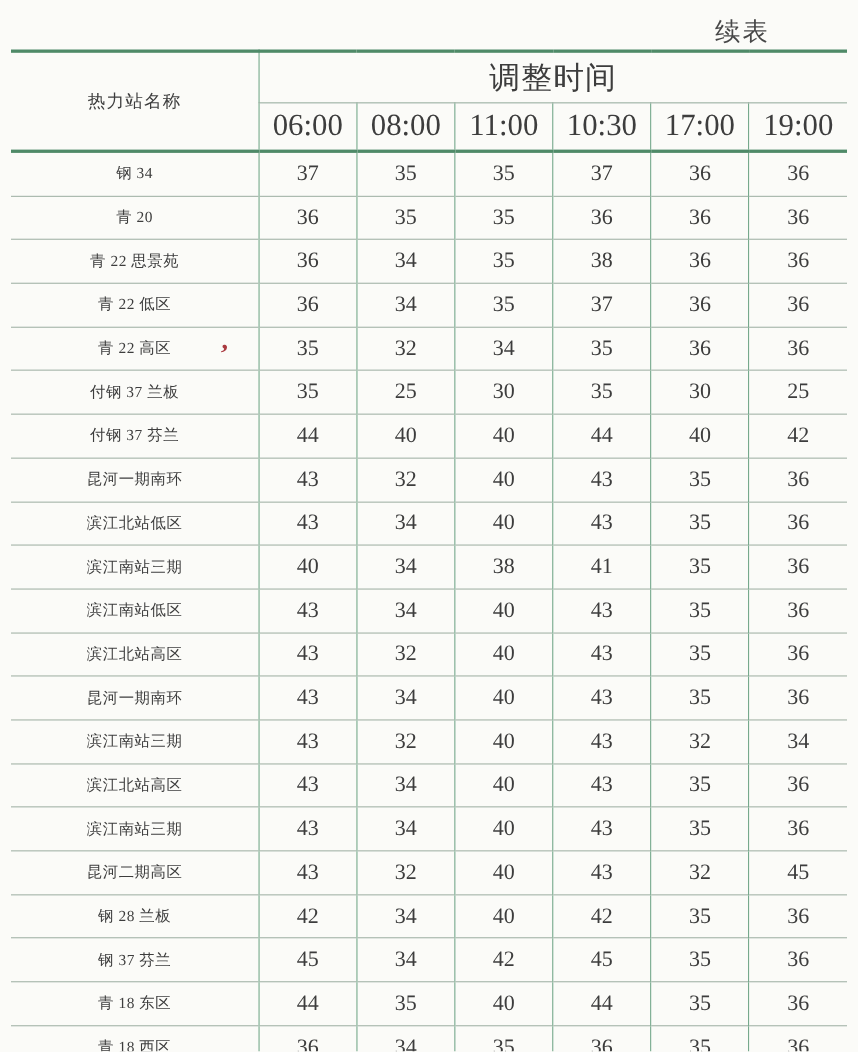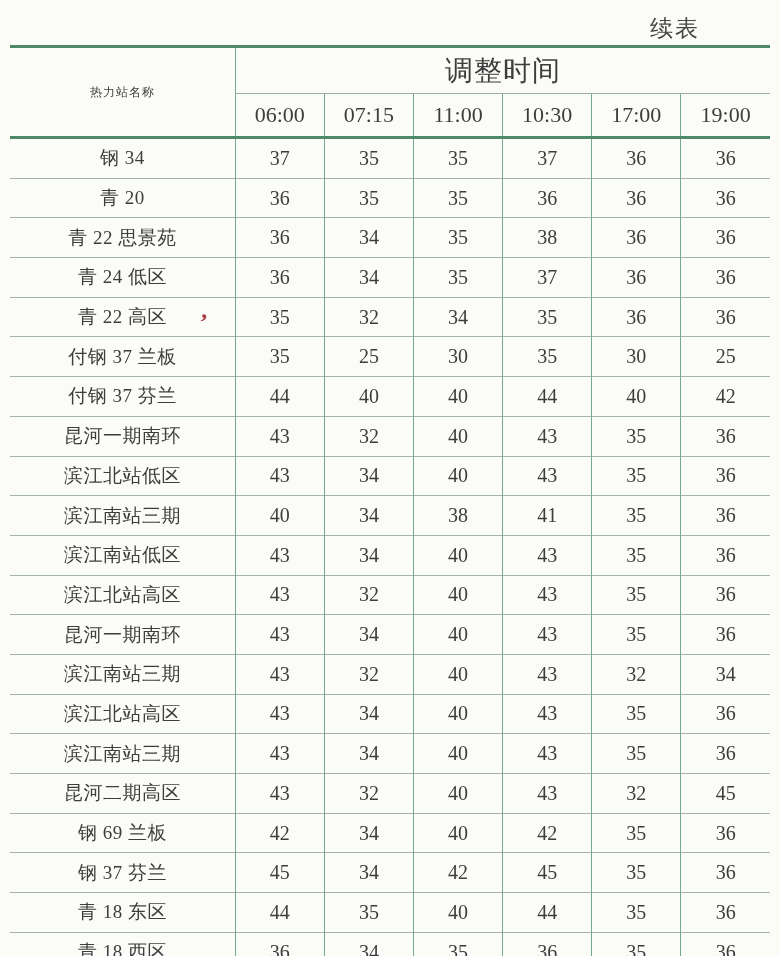--- a/index.html
+++ b/index.html
@@ -39,43 +39,43 @@
   col.c-time { width: 89px; }
   th, td {
     font-weight: normal;
     text-align: center;
     vertical-align: middle;
     padding: 0;
     overflow: hidden;
     white-space: nowrap;
   }
   th.name-h {
-    font-size: 12px;
+    font-size: 16px;
     letter-spacing: 1px;
     border-bottom: 3px solid #4f8a68;
   }
   th.group-h {
     height: 45px;
     font-size: 28px;
     letter-spacing: 1px;
     border-left: 1px solid #76a98c;
     border-bottom: 1px solid #9bb0a2;
   }
   tr.time-row th {
     height: 42px;
-    font-size: 22px;
+    font-size: 28px;
     border-left: 1px solid #76a98c;
     border-bottom: 3px solid #4f8a68;
   }
   tbody td {
     height: 38.7px;
     font-size: 20px;
   }
   tbody td.name-cell {
-    font-size: 19px;
+    font-size: 14px;
     letter-spacing: 0.5px;
   }
   tbody td + td { border-left: 1px solid #76a98c; }
   tbody tr + tr td { border-top: 1px solid #a4b4a8; }
   .red-mark {
     position: absolute;
     left: 202px;
     top: 298px;
     font-size: 24px;
     line-height: 1;
@@ -101,21 +101,21 @@
         <col class="c-time">
         <col class="c-time">
     </colgroup>
     <thead>
       <tr>
         <th rowspan="2" class="name-h">热力站名称</th>
         <th colspan="6" class="group-h">调整时间</th>
       </tr>
       <tr class="time-row">
         <th>06:00</th>
-        <th>07:15</th>
+        <th>08:00</th>
         <th>11:00</th>
         <th>10:30</th>
         <th>17:00</th>
         <th>19:00</th>
       </tr>
     </thead>
     <tbody>
 
         <tr>
           <td class="name-cell">钢 34</td>
@@ -141,21 +141,21 @@
           <td class="name-cell">青 22 思景苑</td>
           <td class="val-cell">36</td>
           <td class="val-cell">34</td>
           <td class="val-cell">35</td>
           <td class="val-cell">38</td>
           <td class="val-cell">36</td>
           <td class="val-cell">36</td>
         </tr>
 
         <tr>
-          <td class="name-cell">青 24 低区</td>
+          <td class="name-cell">青 22 低区</td>
           <td class="val-cell">36</td>
           <td class="val-cell">34</td>
           <td class="val-cell">35</td>
           <td class="val-cell">37</td>
           <td class="val-cell">36</td>
           <td class="val-cell">36</td>
         </tr>
 
         <tr>
           <td class="name-cell">青 22 高区</td>
@@ -281,21 +281,21 @@
           <td class="name-cell">昆河二期高区</td>
           <td class="val-cell">43</td>
           <td class="val-cell">32</td>
           <td class="val-cell">40</td>
           <td class="val-cell">43</td>
           <td class="val-cell">32</td>
           <td class="val-cell">45</td>
         </tr>
 
         <tr>
-          <td class="name-cell">钢 69 兰板</td>
+          <td class="name-cell">钢 28 兰板</td>
           <td class="val-cell">42</td>
           <td class="val-cell">34</td>
           <td class="val-cell">40</td>
           <td class="val-cell">42</td>
           <td class="val-cell">35</td>
           <td class="val-cell">36</td>
         </tr>
 
         <tr>
           <td class="name-cell">钢 37 芬兰</td>

